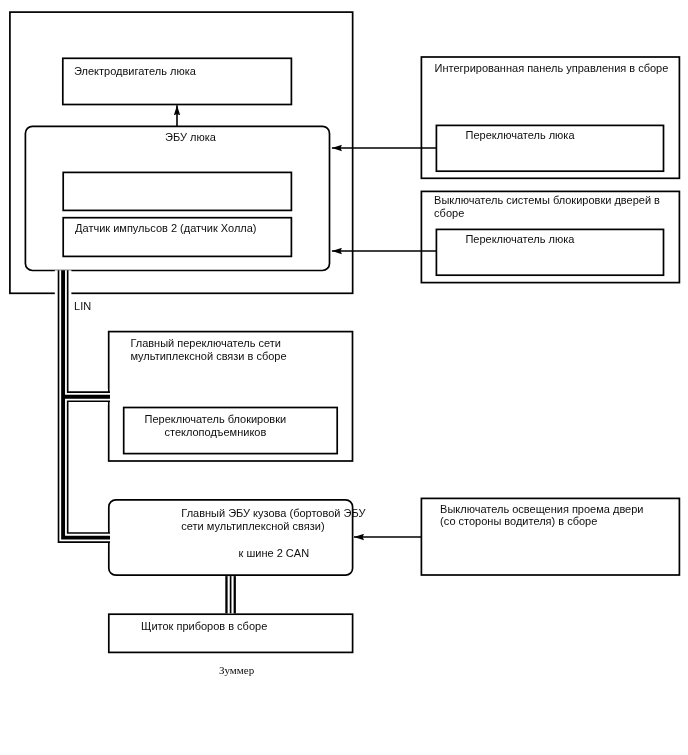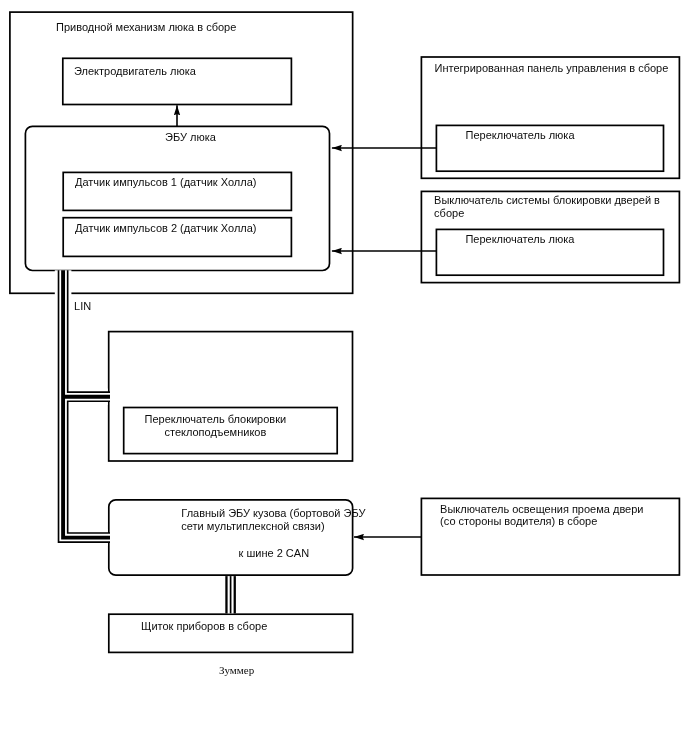--- a/index.html
+++ b/index.html
@@ -52,30 +52,30 @@
       <path d="M63.1,270.3 L63.1,537.6 L110,537.6 M63.1,396.7 L110,396.7" stroke="#000" stroke-width="3.9"></path>
     </g>
 
     <g fill="none" stroke-linecap="butt">
       <path d="M230.6,576.1 L230.6,613.4" stroke="#000" stroke-width="10.6"></path>
       <path d="M230.6,576.1 L230.6,613.4" stroke="#fff" stroke-width="6.0"></path>
       <path d="M230.6,576.1 L230.6,613.4" stroke="#000" stroke-width="1.7"></path>
     </g>
   </svg>
 
-  <div class="lbl" style="left:56.0px;top:20.8px;">Приводной механизм люка в сборе</div>
   <div class="lbl" style="left:74.0px;top:64.7px;">Электродвигатель люка</div>
   <div class="lbl" style="left:125.1px;top:131.1px;margin-left:40px;">ЭБУ люка</div>
-  <div class="lbl" style="left:75.0px;top:176px;">Датчик импульсов 1 (датчик Холла)</div>
   <div class="lbl" style="left:75.1px;top:222px;text-align:right;">Датчик импульсов 2 (датчик Холла)</div>
   <div class="lbl" style="left:434.5px;top:61.8px;">Интегрированная панель управления в сборе</div>
   <div class="lbl" style="left:465.6px;top:128.5px;">Переключатель люка</div>
   <div class="lbl" style="left:434.1px;top:194px;">Выключатель системы блокировки дверей в
 сборе</div>
   <div class="lbl" style="left:465.4px;top:232.9px;">Переключатель люка</div>
+  <div class="lbl" style="left:130.4px;top:337.2px;">Главный переключатель сети
+мультиплексной связи в сборе</div>
   <div class="lbl" style="left:144.6px;top:412.9px;text-align:center;">Переключатель блокировки
 стеклоподъемников</div>
   <div class="lbl" style="left:137.3px;top:507.4px;margin-left:44px;">Главный ЭБУ кузова (бортовой ЭБУ
 сети мультиплексной связи)</div>
   <div class="lbl" style="left:440.1px;top:502.7px;">Выключатель освещения проема двери
 (со стороны водителя) в сборе</div>
   <div class="lbl" style="left:141.1px;top:619.7px;">Щиток приборов в сборе</div>
   <div class="lbl" style="left:74.1px;top:299.8px;">LIN</div>
   <div class="lbl" style="left:238.6px;top:547px;">к шине 2 CAN</div>
   <div class="lbl" style="left:219px;top:663.9px;font-family:Liberation Serif, serif;">Зуммер</div>

